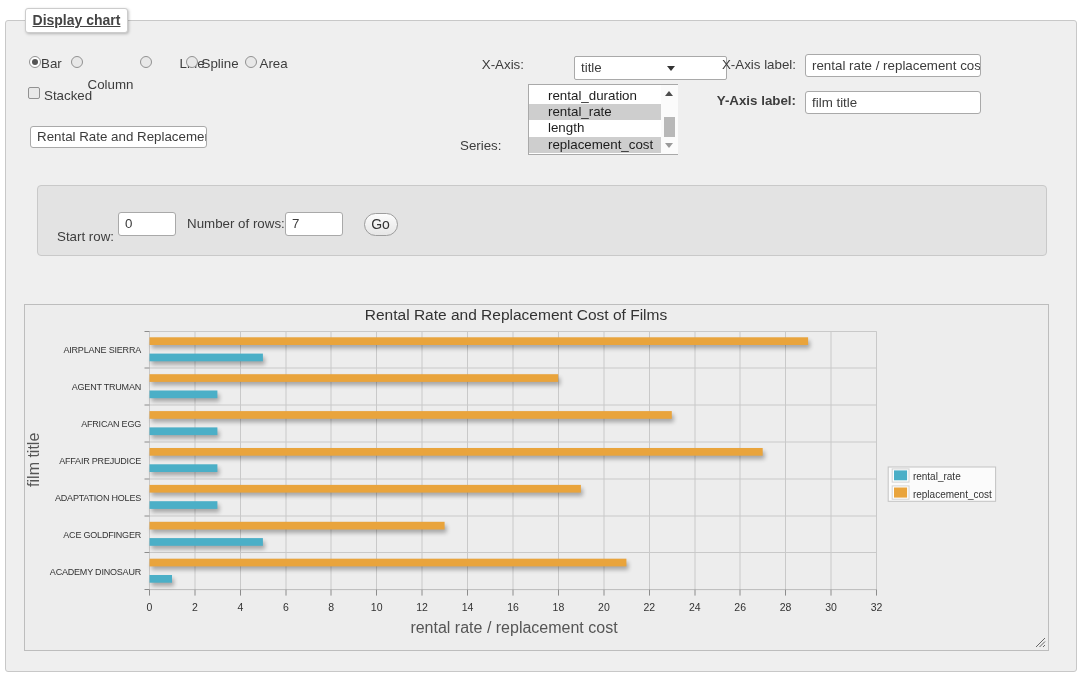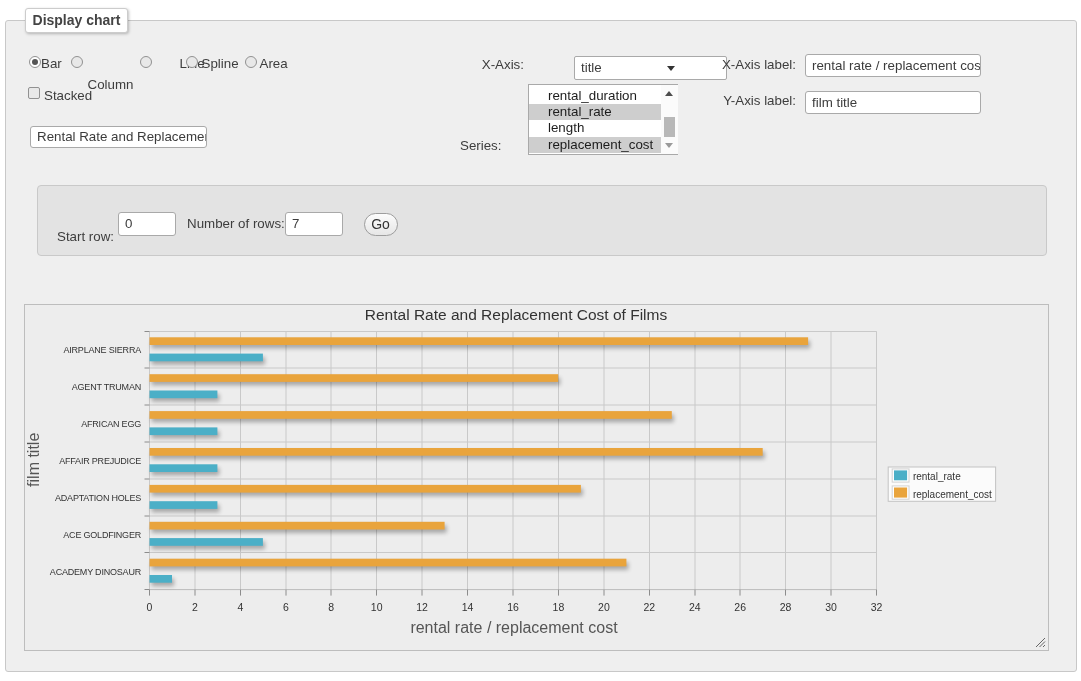--- a/index.html
+++ b/index.html
@@ -1,20 +1,20 @@
 <!DOCTYPE html>
 <html><head>
 <meta charset="utf-8">
 <style>
 * { margin:0; padding:0; box-sizing:border-box; }
 html,body { width:1081px; height:681px; background:#fff; font-family:"Liberation Sans",sans-serif; }
 .abs { position:absolute; }
 body { position:relative; overflow:hidden; }
 .fs { left:5px; top:20px; width:1072px; height:652px; background:#efefef; border:1px solid #c8c8c8; border-radius:3px; }
-.leg { left:25px; top:8px; width:103px; height:25px; background:#fff; border:1px solid #ccc; border-radius:3px; box-shadow:1px 1px 3px rgba(0,0,0,0.25); font-size:14px; font-weight:bold; color:#444; line-height:23px; text-align:center; }
+.leg { left:25px; top:8px; width:103px; height:25px; background:#fff; border:1px solid #ccc; border-radius:3px; box-shadow:1px 1px 3px rgba(0,0,0,0.25); font-size:14px; font-weight:bold; color:#444; line-height:23px; text-align:center;text-decoration:underline; }
 .lbl { font-size:13.33px; color:#3d3d3d; line-height:14px; }
 .radio { width:12px; height:12px; border:1px solid #919191; border-radius:50%; background:#e8e8e8; }
 .radio.on { background:#fff; }
 .radio.on:after { content:""; position:absolute; left:2px; top:2px; width:6px; height:6px; border-radius:50%; background:#555; }
 .check { width:12px; height:12px; border:1px solid #919191; border-radius:2px; background:#e8e8e8; }
 .inp { background:#fff; border:1px solid #a9a9a9; border-radius:3px; font-size:13.33px; color:#3c3c3c; padding-left:6px; white-space:nowrap; overflow:hidden; }
 .sel { background:#fff; border:1px solid #a9a9a9; border-radius:2px; font-size:13.33px; color:#3c3c3c; padding-left:6px; }
 .opt { position:absolute; left:0; width:133px; height:16.3px; font-size:13.33px; color:#1c1c1c; line-height:16.3px; padding-left:19px; white-space:nowrap; }
 .gbox { left:37px; top:185px; width:1010px; height:71px; background:#e3e3e3; border:1px solid #c9c9c9; border-radius:4px; }
 .chart { left:24px; top:304px; width:1025px; height:347px; background:#ededed; border:1px solid #bdbdbd; }
@@ -52,21 +52,21 @@
   <div class="opt" style="top:51.5px;background:#cecece;">replacement_cost</div>
   <div class="abs" style="left:132px;top:0;width:17px;height:69px;background:#fbfbfb;">
     <div class="abs" style="left:4px;top:6px;width:0;height:0;border-left:4.5px solid transparent;border-right:4.5px solid transparent;border-bottom:5px solid #4d4d4d;"></div>
     <div class="abs" style="left:3px;top:32px;width:11px;height:20px;background:#b8b8b8;"></div>
     <div class="abs" style="left:4px;top:58px;width:0;height:0;border-left:4.5px solid transparent;border-right:4.5px solid transparent;border-top:5px solid #9a9a9a;"></div>
   </div>
 </div>
 
 <div class="abs lbl" style="left:700px;top:58px;width:96px;text-align:right;">X-Axis label:</div>
 <div class="abs inp" style="left:805px;top:54px;width:176px;height:23px;line-height:21px;">rental rate / replacement cost</div>
-<div class="abs lbl" style="left:700px;top:94px;width:96px;text-align:right;">Y-Axis label:</div>
+<div class="abs lbl" style="left:700px;top:94px;width:96px;text-align:right;font-weight:bold;">Y-Axis label:</div>
 <div class="abs inp" style="left:805px;top:91px;width:176px;height:23px;line-height:21px;">film title</div>
 
 <div class="abs gbox"></div>
 <div class="abs lbl" style="left:57px;top:230px;">Start row:</div>
 <div class="abs inp" style="left:118px;top:212px;width:58px;height:24px;line-height:22px;">0</div>
 <div class="abs lbl" style="left:187px;top:217px;">Number of rows:</div>
 <div class="abs inp" style="left:285px;top:212px;width:58px;height:24px;line-height:22px;">7</div>
 <div class="abs" style="left:363.5px;top:213px;width:34px;height:23px;border:1px solid #9d9d9d;border-radius:11.5px;background:linear-gradient(#fcfcfc,#e6e6e6);font-size:14px;color:#333;text-align:center;line-height:21px;">Go</div>
 
 <div class="abs chart"></div>

